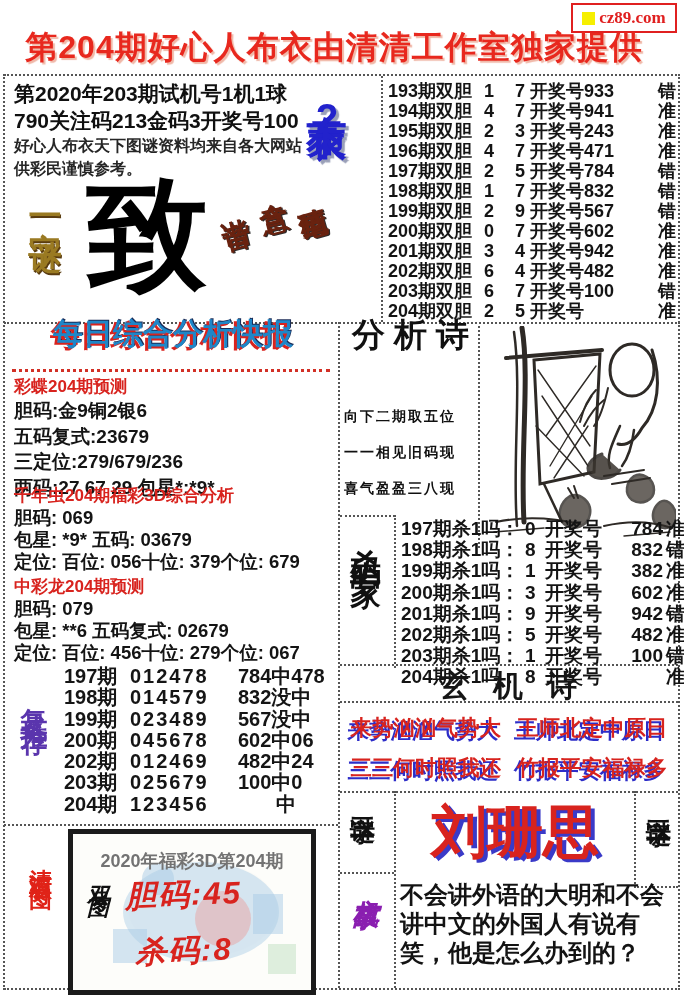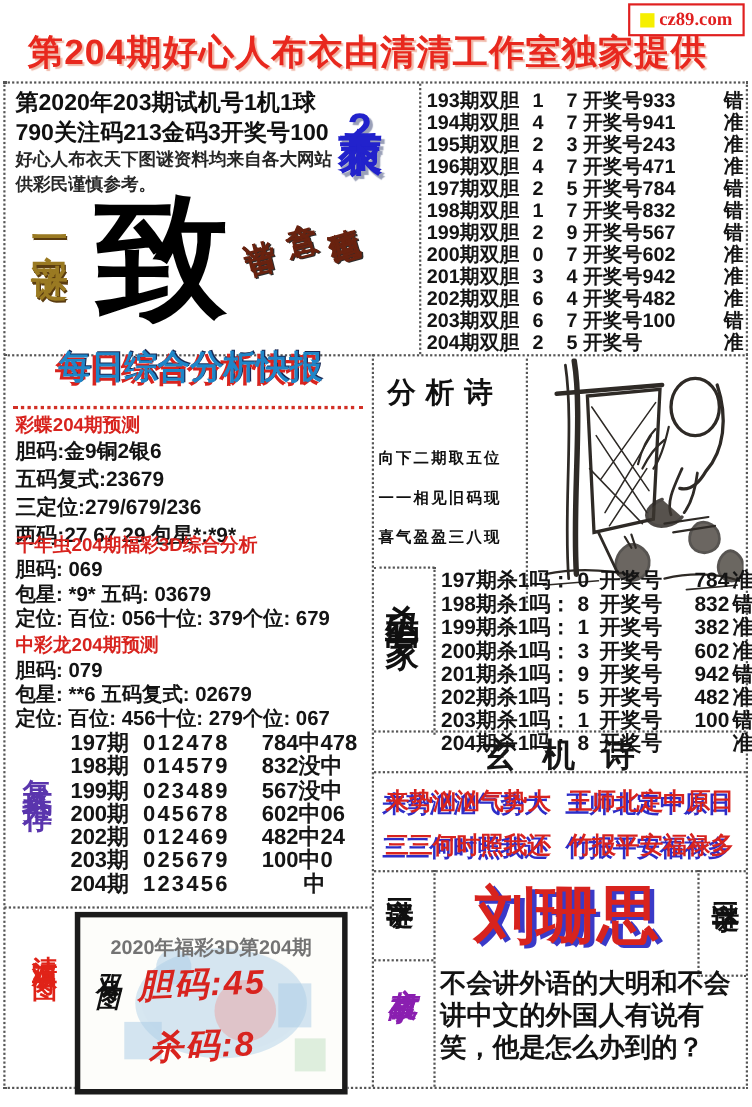--- a/index.html
+++ b/index.html
@@ -68,21 +68,21 @@
           background:#fdfdfa;overflow:hidden;}
   .sh-title{position:relative;z-index:2;text-align:center;color:#737373;font-size:18px;font-weight:900;margin-top:15px;}
   .sh-inner-label{position:absolute;z-index:2;left:10px;top:34px;writing-mode:vertical-rl;text-orientation:upright;
                   font-size:22px;font-weight:900;font-style:italic;color:#101010;letter-spacing:6px;}
   .sh-dan{position:absolute;z-index:2;left:52px;top:40px;color:#d8231e;font-size:31px;font-weight:900;
           font-style:italic;transform:rotate(-2deg);letter-spacing:2px;}
   .sh-sha{position:absolute;z-index:2;left:62px;top:96px;color:#d8231e;font-size:31px;font-weight:900;
           font-style:italic;transform:rotate(-2deg);letter-spacing:2px;}
   .sh-ox{position:absolute;z-index:1;left:0;top:0;}
   
-  .fx-title{position:absolute;left:352px;top:339px;font-size:26px;font-weight:700;color:#101010;letter-spacing:9px;white-space:nowrap;}
+  .fx-title{position:absolute;left:352px;top:313px;font-size:33px;font-weight:700;color:#101010;letter-spacing:9px;white-space:nowrap;}
   .fx-lines{position:absolute;left:344px;top:398px;}
   .fx-lines .block-line{font-size:14px;font-weight:700;color:#101010;line-height:36px;letter-spacing:2px;white-space:nowrap;}
   .sketch{position:absolute;left:484px;top:326px;}
   
   .shama-label{position:absolute;left:344px;top:524px;writing-mode:vertical-rl;text-orientation:upright;
                font-size:31px;font-weight:900;color:#101010;letter-spacing:9px;}
   .shama-rows{position:absolute;left:401px;top:518px;}
   .k-row{display:flex;font-size:19px;font-weight:800;line-height:21.2px;white-space:nowrap;color:#141414;}
   .k-label{width:124px;} .k-num{width:20px;} .k-open{width:66px;} .k-result{width:52px;text-align:right;} .k-verdict{margin-left:3px;}
   

